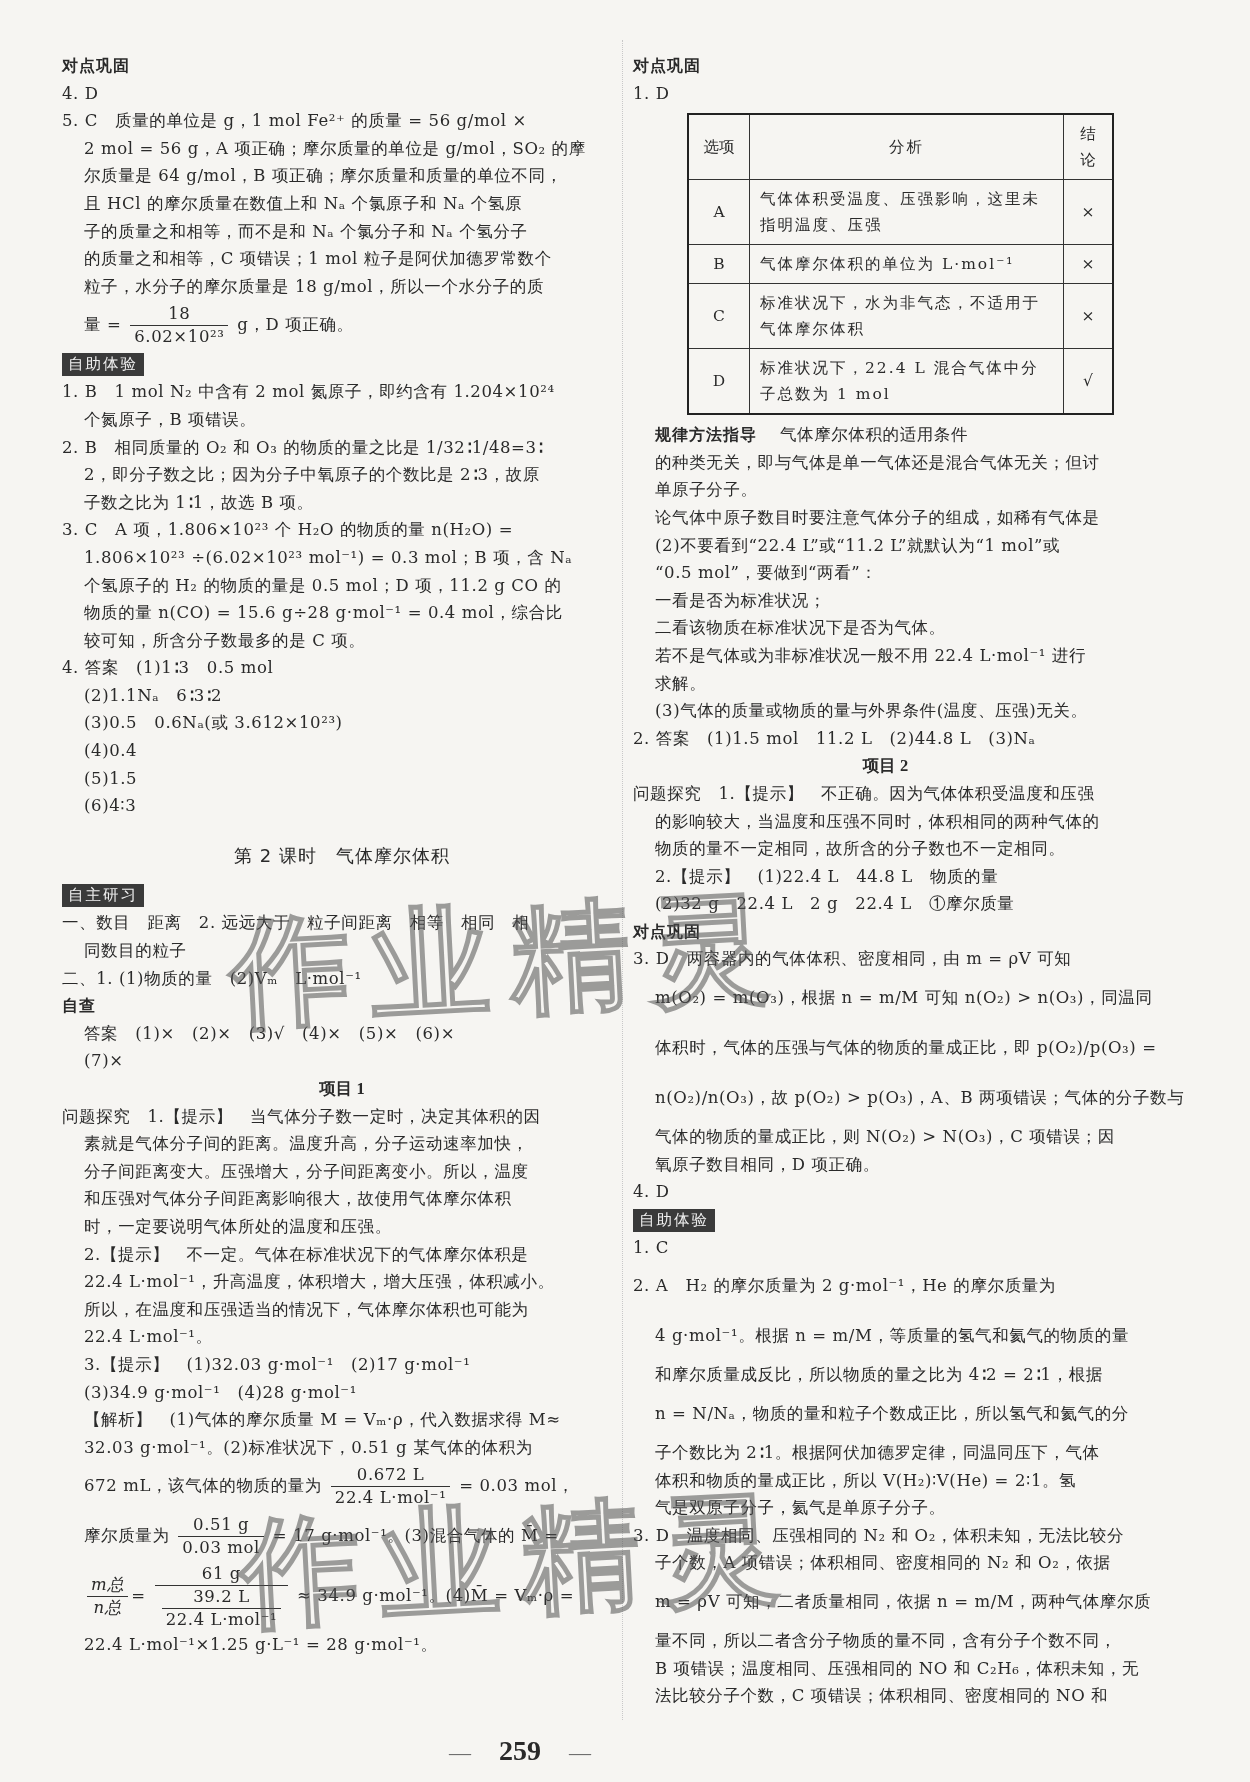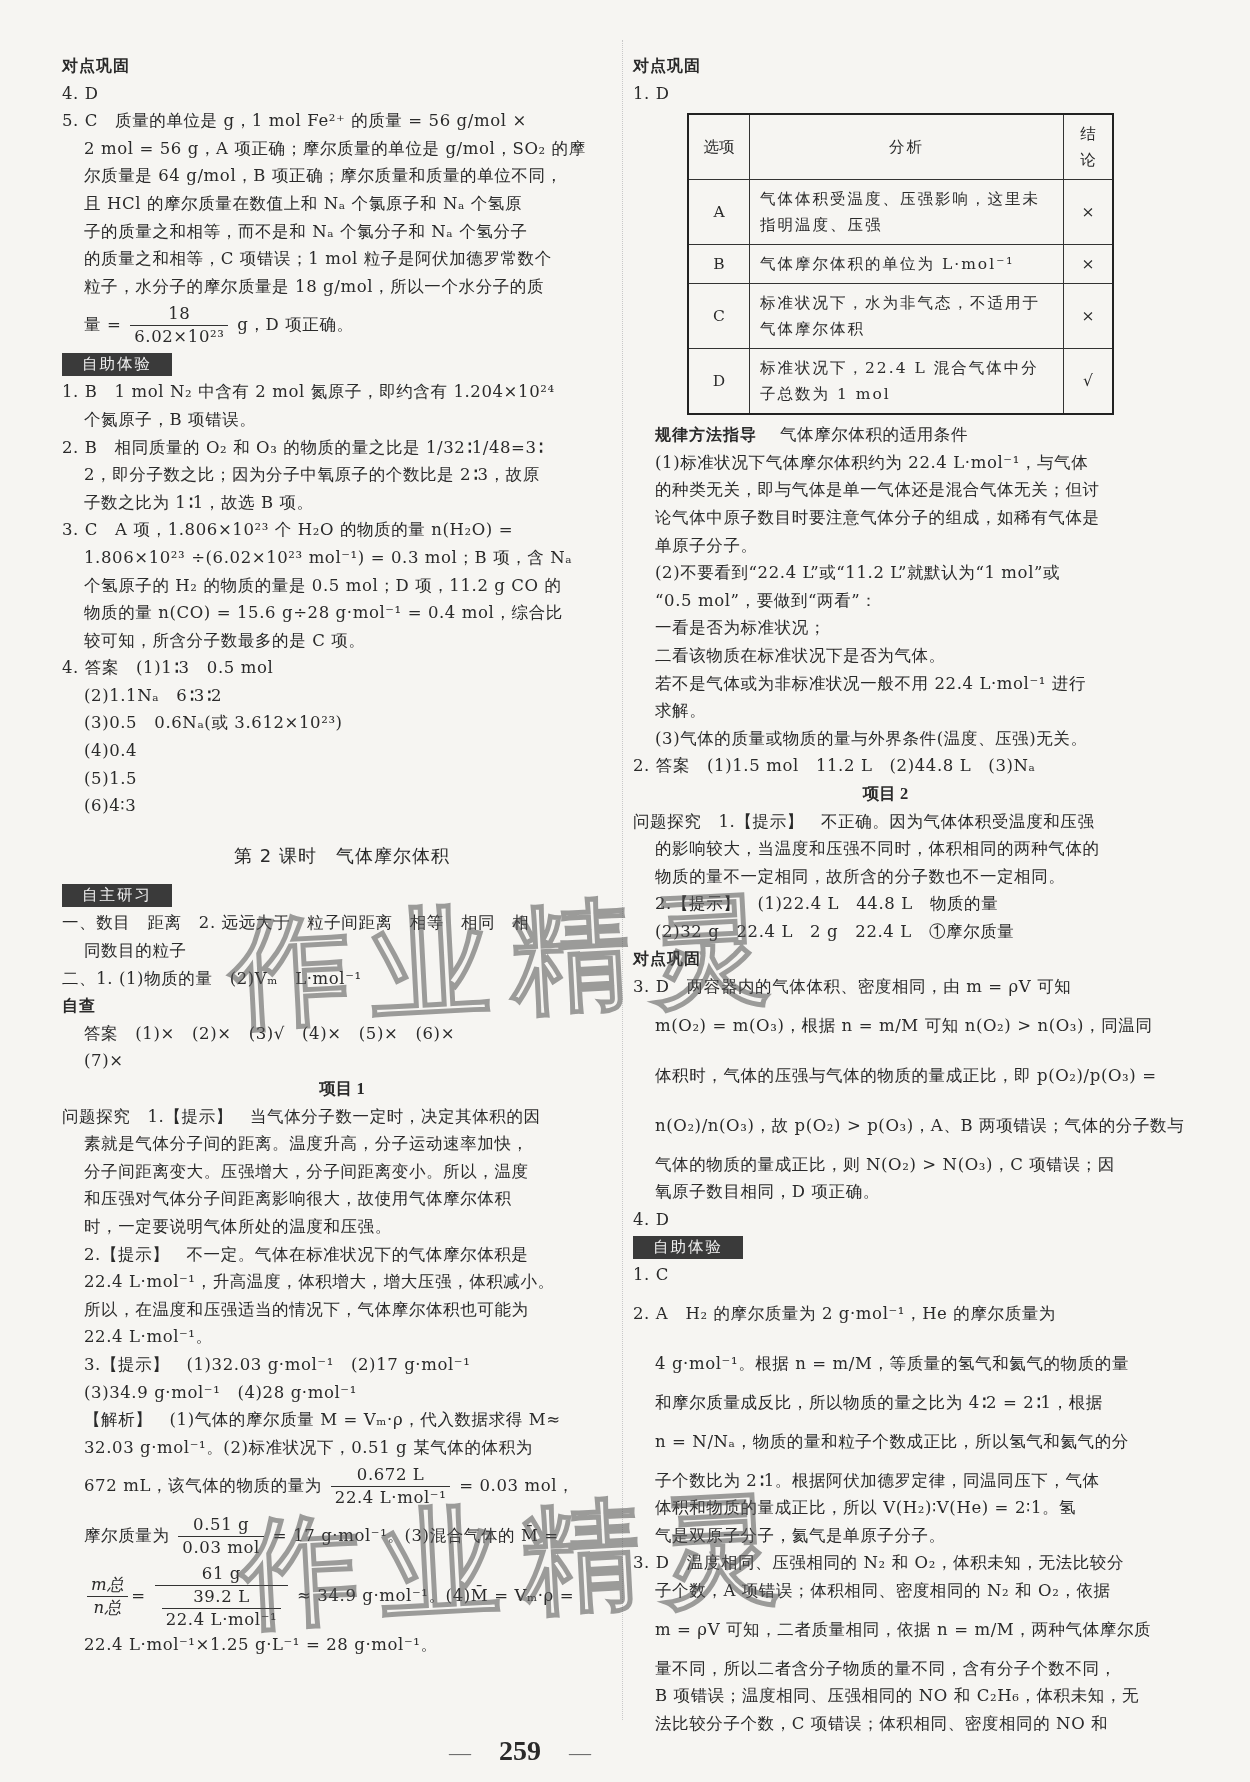--- a/index.html
+++ b/index.html
@@ -12,21 +12,21 @@
   }
   .page { position: absolute; left: 0; top: 0; width: 1250px; height: 1782px; }
   .col { position: absolute; top: 52px; font-size: 16.5px; line-height: 27.6px; }
   .col-left { left: 62px; width: 560px; }
   .col-right { left: 633px; width: 505px; }
   .divider { position: absolute; left: 622px; top: 40px; width: 0; height: 1680px; border-left: 1px dotted #c8c8c8; }
   .h-bold { font-family: Liberation Serif, serif; font-weight: bold; font-size: 16px; letter-spacing: 1px; }
   .tag {
     display: inline-block; background: #3a3a3a; color: #f0f0f0;
     font-family: "DejaVu Sans", "Liberation Sans", sans-serif;
-    font-size: 15.5px; padding: 0 20px; line-height: 23px; letter-spacing: 2px; margin: 2px 0;
+    font-size: 15.5px; padding: 0 6px; line-height: 23px; letter-spacing: 2px; margin: 2px 0;
   }
   .line { white-space: nowrap; letter-spacing: 0.6px; }
   .ind { padding-left: 22px; }
   .center { text-align: center; }
   .lesson-title { font-family: "DejaVu Sans", "Liberation Sans", sans-serif; font-size: 18px; letter-spacing: 1px; margin: 22px 0 12px 0; }
   .proj-title { font-family: Liberation Serif, serif; font-weight: bold; font-size: 16.5px; }
   .frac { display: inline-block; vertical-align: middle; text-align: center; margin: 0 3px; }
   .frac .num { display: block; border-bottom: 1px solid #333; padding: 0 4px; line-height: 22px; }
   .frac .den { display: block; padding: 0 4px; line-height: 22px; }
   .tall { line-height: 50px; }
@@ -187,24 +187,23 @@
         <td class="c-ana">标准状况下，22.4 L 混合气体中分子总数为 1 mol</td>
         <td class="c-con">√</td>
       </tr>
     </tbody>
       </table>
 
     <div class="line ind">
       <span class="h-bold">规律方法指导</span>　
       <span>气体摩尔体积的适用条件</span>
     </div>
-    <div class="line ind">(1)标准状况下气体摩尔体积约为 22.4 L·mol⁻¹，与气体</div>
     <div class="line ind">的种类无关，即与气体是单一气体还是混合气体无关；但讨</div>
+    <div class="line ind">单原子分子。</div>
     <div class="line ind">论气体中原子数目时要注意气体分子的组成，如稀有气体是</div>
-    <div class="line ind">单原子分子。</div>
     <div class="line ind">(2)不要看到“22.4 L”或“11.2 L”就默认为“1 mol”或</div>
     <div class="line ind">“0.5 mol”，要做到“两看”：</div>
     <div class="line ind">一看是否为标准状况；</div>
     <div class="line ind">二看该物质在标准状况下是否为气体。</div>
     <div class="line ind">若不是气体或为非标准状况一般不用 22.4 L·mol⁻¹ 进行</div>
     <div class="line ind">求解。</div>
     <div class="line ind">(3)气体的质量或物质的量与外界条件(温度、压强)无关。</div>
     <div class="line">2. 答案　(1)1.5 mol　11.2 L　(2)44.8 L　(3)Nₐ</div>
 
     <div class="proj-title center">项目 2</div>

